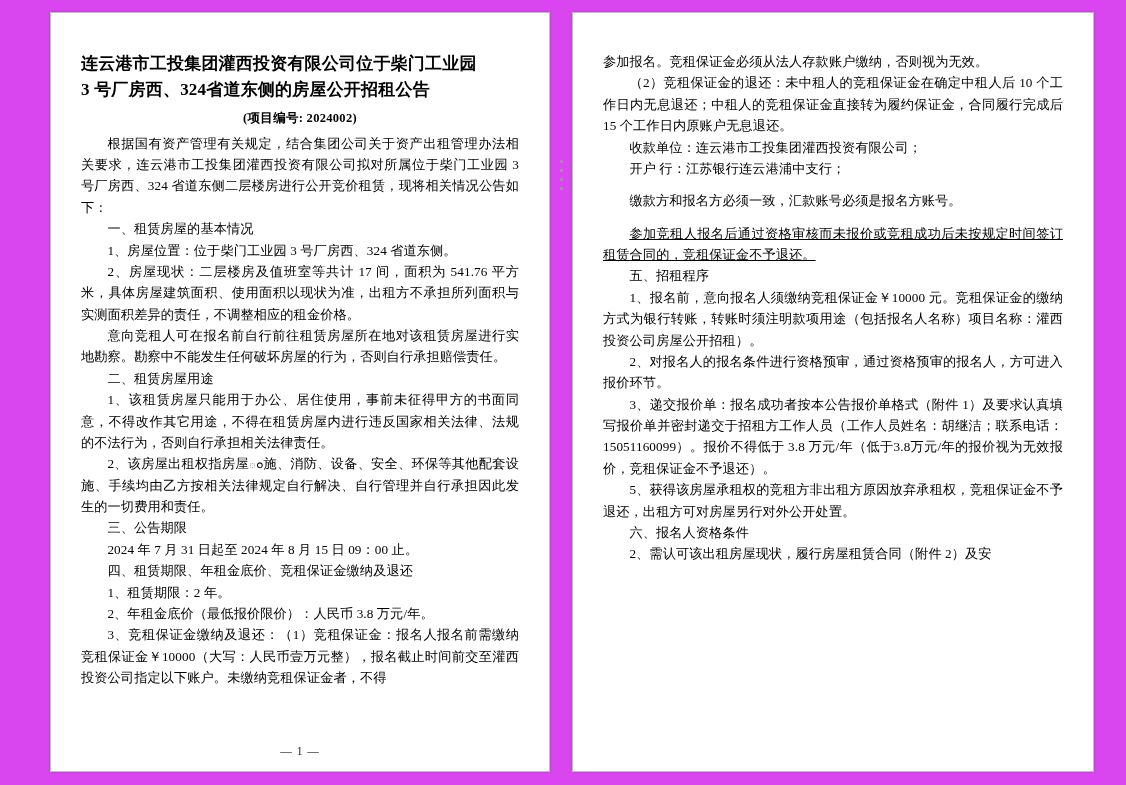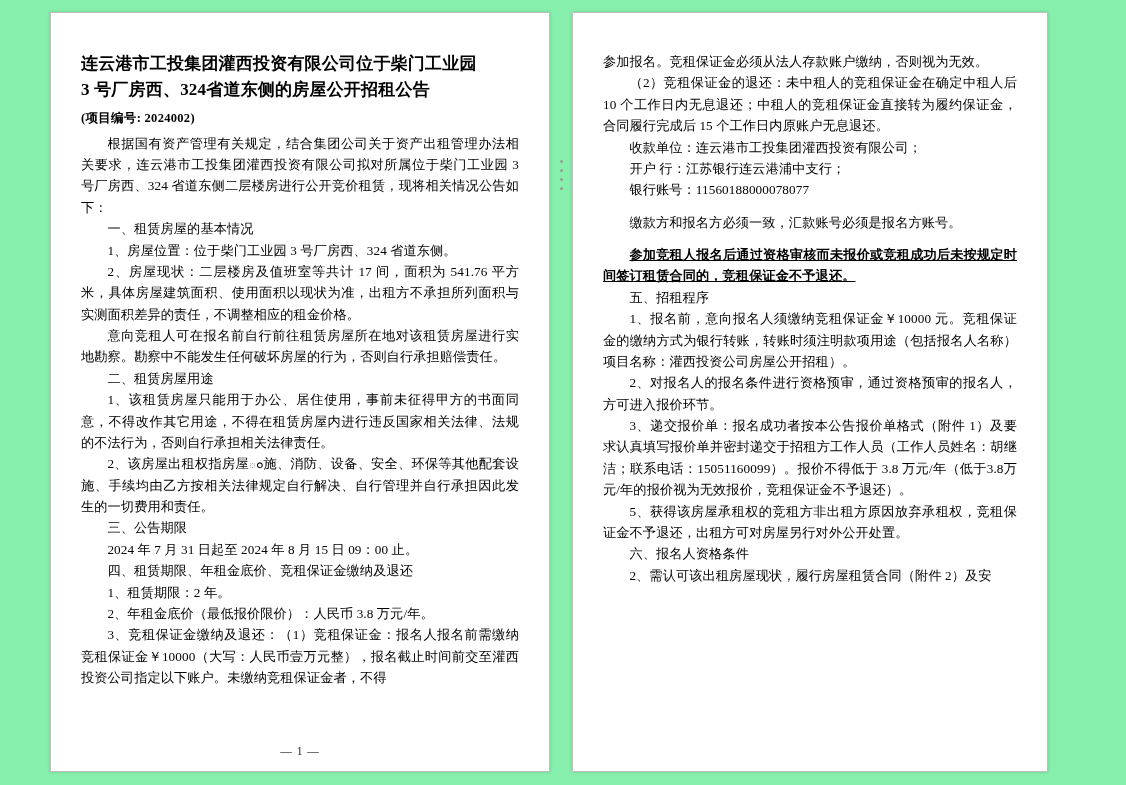--- a/index.html
+++ b/index.html
@@ -8,71 +8,71 @@
     background: #f0f0f0;
     width: 1126px;
     height: 785px;
     overflow: hidden;
     font-family: "Liberation Serif", serif;
   }
   #viewport {
     position: relative;
     width: 1126px;
     height: 785px;
-    background: #86efac;
+    background: #d946ef;
   }
   .page {
     position: absolute;
     top: 12px;
     background: #ffffff;
     border: 1px solid #bfbfbf;
     box-shadow: 0 0 3px rgba(0,0,0,0.18);
     height: 760px;
     box-sizing: border-box;
     overflow: hidden;
   }
   #page-left  { left: 50px;  width: 500px; }
-  #page-right { left: 572px; width: 476px; }
+  #page-right { left: 572px; width: 522px; }
 
   .page-inner {
     position: absolute;
     left: 0; right: 0; top: 0; bottom: 0;
     padding: 38px 30px 10px 30px;
     box-sizing: border-box;
   }
 
   .doc-title {
     font-family: "Liberation Serif", serif;
     font-weight: bold;
     font-size: 17px;
     line-height: 1.55;
     text-align: left;
     letter-spacing: 0.2px;
     margin: 0 0 6px 0;
     color: #000;
   }
   .doc-subtitle {
-    text-align: left;
+    text-align: center;
     font-size: 12.5px;
     font-weight: bold;
     margin: 2px 0 6px 0;
     letter-spacing: 0.3px;
   }
   p.body {
     font-size: 13.2px;
     line-height: 1.62;
     margin: 0;
     text-align: justify;
     text-justify: inter-ideograph;
     color: #000;
     letter-spacing: 0.1px;
   }
   p.indent2 { text-indent: 2em; }
   p.noindent { text-indent: 0; }
-  .ub { font-weight: bold; text-decoration: underline; }
+  .ub { font-weight: normal; text-decoration: underline; }
 
   .blankline { height: 11px; }
 
   .footer-pagenum {
     position: absolute;
     bottom: 14px;
     left: 0; right: 0;
     text-align: center;
     font-size: 11.5px;
     color: #222;
@@ -139,21 +139,20 @@
     <span></span>
   </div>
 
   <div class="page" id="page-right">
     <div class="page-inner">
 
       <p class="body noindent">参加报名。竞租保证金必须从法人存款账户缴纳，否则视为无效。</p>
       <p class="body indent2">（2）竞租保证金的退还：未中租人的竞租保证金在确定中租人后 10 个工作日内无息退还；中租人的竞租保证金直接转为履约保证金，合同履行完成后 15 个工作日内原账户无息退还。</p>
       <p class="body indent2">收款单位：连云港市工投集团灌西投资有限公司；</p>
       <p class="body indent2">开户  行：江苏银行连云港浦中支行；</p>
-      <p class="body indent2">银行账号：11560188000078077</p>
       <div class="blankline"></div>
       <p class="body indent2">缴款方和报名方必须一致，汇款账号必须是报名方账号。</p>
       <div class="blankline"></div>
       <p class="body indent2 ub">参加竞租人报名后通过资格审核而未报价或竞租成功后未按规定时间签订租赁合同的，竞租保证金不予退还。</p>
       <p class="body indent2">五、招租程序</p>
       <p class="body indent2">1、报名前，意向报名人须缴纳竞租保证金￥10000 元。竞租保证金的缴纳方式为银行转账，转账时须注明款项用途（包括报名人名称）项目名称：灌西投资公司房屋公开招租）。</p>
       <p class="body indent2">2、对报名人的报名条件进行资格预审，通过资格预审的报名人，方可进入报价环节。</p>
       <p class="body indent2">3、递交报价单：报名成功者按本公告报价单格式（附件 1）及要求认真填写报价单并密封递交于招租方工作人员（工作人员姓名：胡继洁；联系电话：15051160099）。报价不得低于 3.8 万元/年（低于3.8万元/年的报价视为无效报价，竞租保证金不予退还）。</p>
       <p class="body indent2">5、获得该房屋承租权的竞租方非出租方原因放弃承租权，竞租保证金不予退还，出租方可对房屋另行对外公开处置。</p>
       <p class="body indent2">六、报名人资格条件</p>

